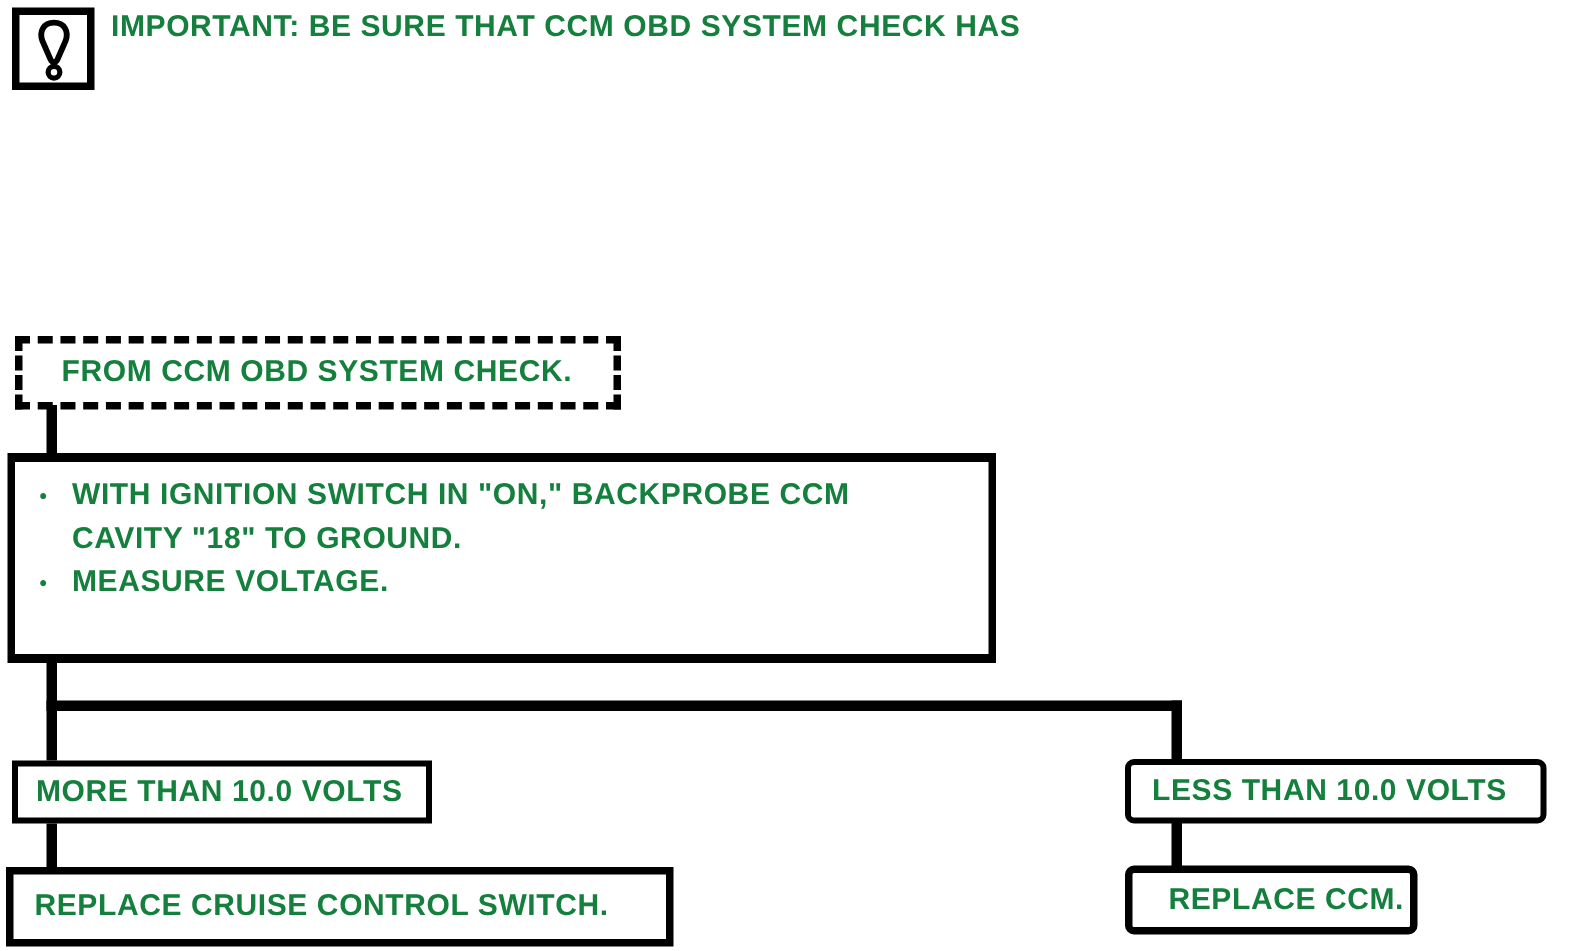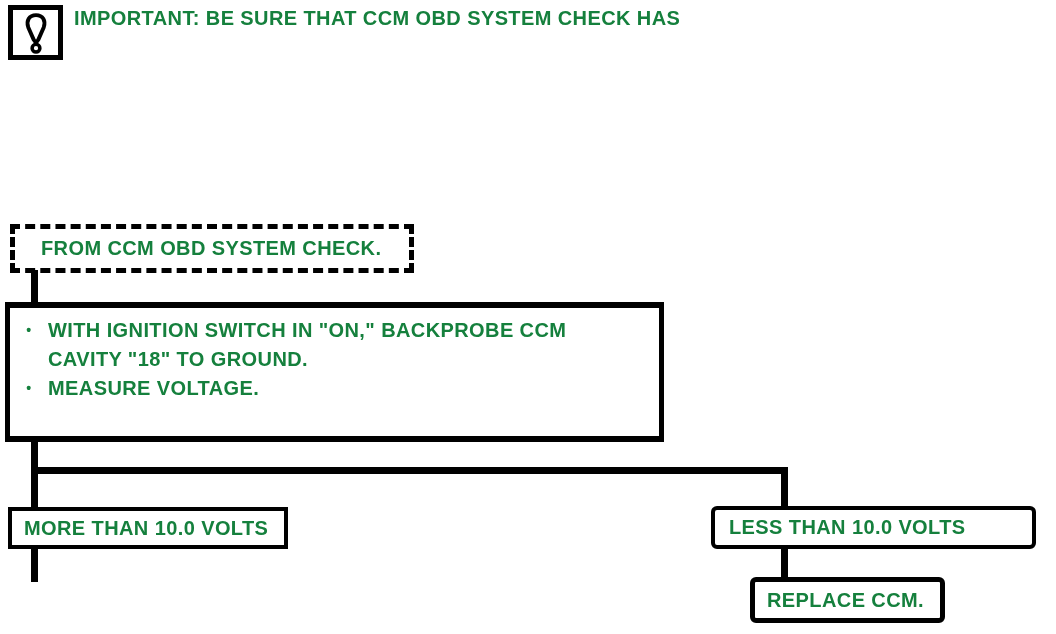--- a/index.html
+++ b/index.html
@@ -43,22 +43,22 @@
   .action-box {
     left: 5px; top: 302px; width: 659px; height: 140px;
     border-width: 6px 5px 6px 5px;
     display: block; padding-top: 8px;
   }
   .bullet-row { display: flex; line-height: 29px; }
   .bullet-col { width: 38px; text-align: center; font-size: 14px; flex: 0 0 38px; }
   .bullet-lines { flex: 1; }
   .more-box   { left: 8px;   top: 507px; width: 280px; height: 42px; border-width: 4px; padding-left: 12px; }
   .cruise-box { left: 4px;   top: 578px; width: 445px; height: 53px; border-width: 5px; padding-left: 14px; }
-  .less-box   { left: 711px; top: 506px; width: 325px; height: 43px; border-width: 4px; border-radius: 6px; padding-left: 14px; }
-  .ccm-box    { left: 750px; top: 577px; width: 195px; height: 46px; border-width: 5px; border-radius: 6px; padding-left: 12px; }
+  .less-box   { left: 750px; top: 506px; width: 281px; height: 43px; border-width: 4px; border-radius: 6px; padding-left: 14px; }
+  .ccm-box    { left: 750px; top: 577px; width: 195px; height: 46px; border-width: 5px; border-radius: 6px; padding-left: 24px; }
   
   .conn { position: absolute; background: #000; }
   .conn-start-action { left: 31px; top: 270px; width: 7px; height: 35px; }
   .conn-left-down    { left: 31px; top: 441px; width: 7px; height: 70px; }
   .conn-branch-h     { left: 31px; top: 467px; width: 757px; height: 7px; }
   .conn-right-down   { left: 781px; top: 467px; width: 7px; height: 44px; }
   .conn-left-2       { left: 31px; top: 547px; width: 7px; height: 35px; }
   .conn-right-2      { left: 781px; top: 547px; width: 7px; height: 33px; }
 </style>
 </head>
@@ -99,20 +99,23 @@
       <span class="bullet-col">•</span>
       <span class="bullet-lines">
         <div>MEASURE VOLTAGE.</div>
       </span>
     </div>
   </div>
 
   <div class="fbox more-box">
     <span class="txt">MORE THAN 10.0 VOLTS</span>
   </div>
+  <div class="fbox cruise-box">
+    <span class="txt">REPLACE CRUISE CONTROL SWITCH.</span>
+  </div>
 
   <div class="fbox less-box">
     <span class="txt">LESS THAN 10.0 VOLTS</span>
   </div>
   <div class="fbox ccm-box">
     <span class="txt">REPLACE CCM.</span>
   </div>
 
 </div>
 

